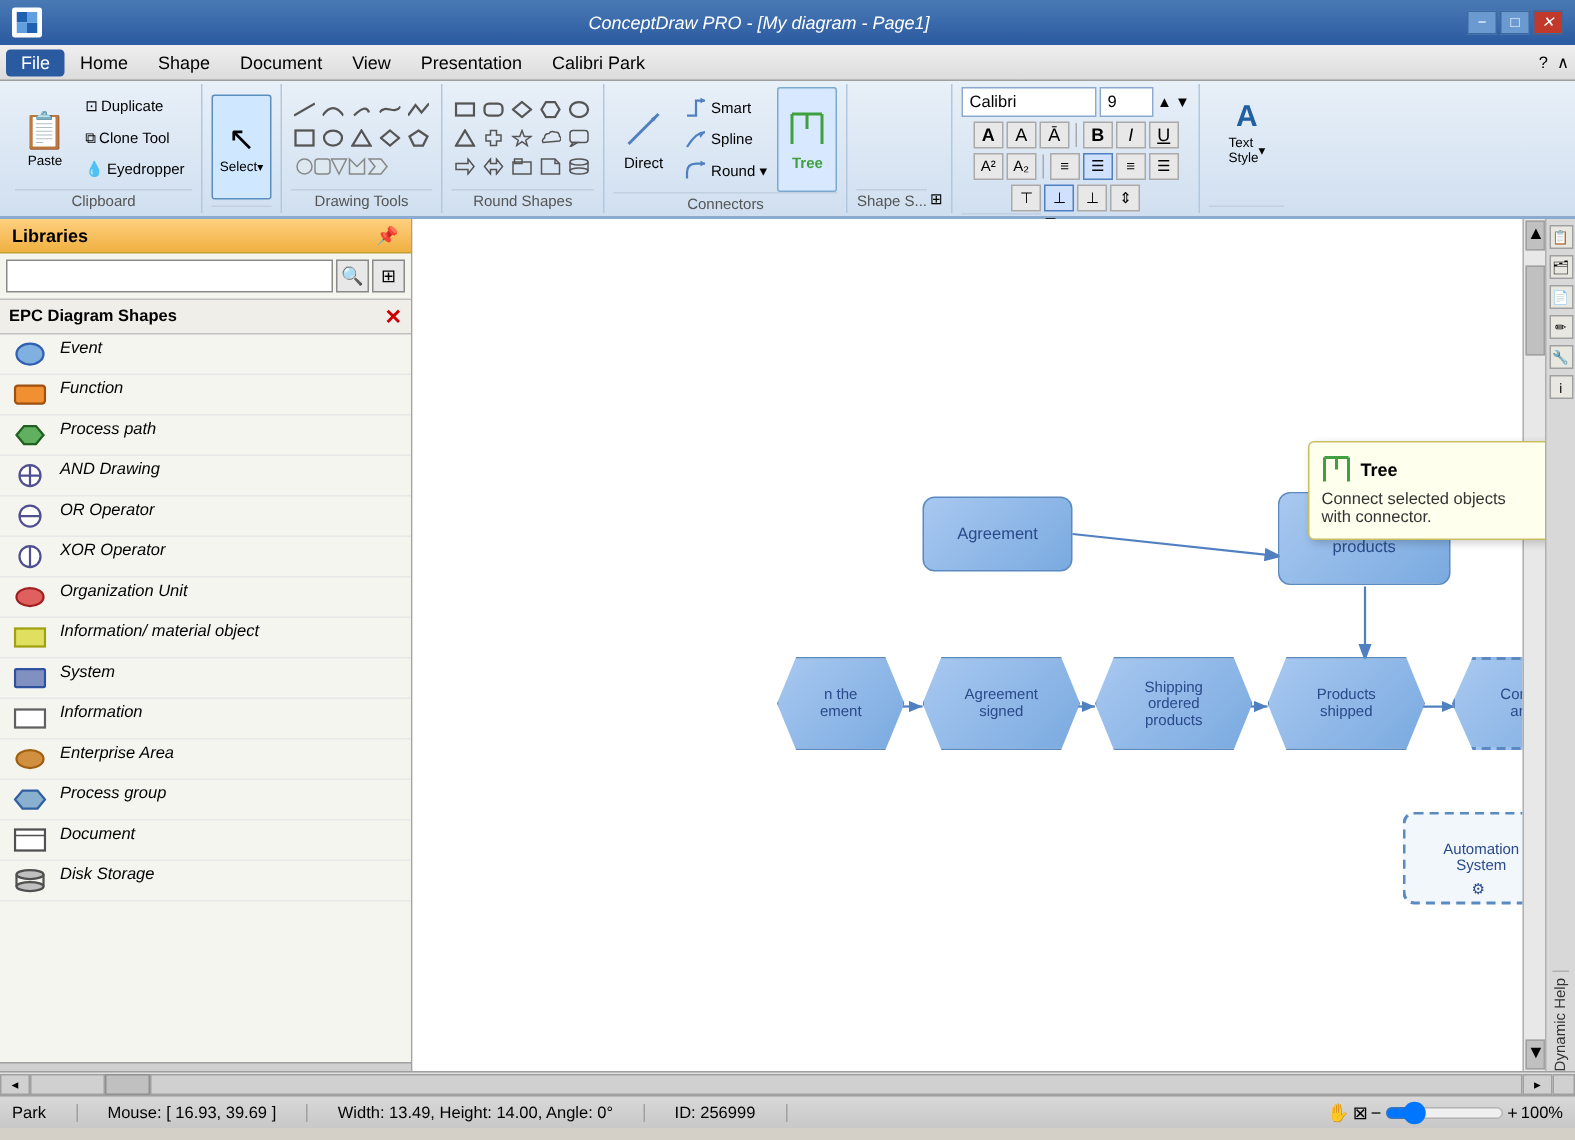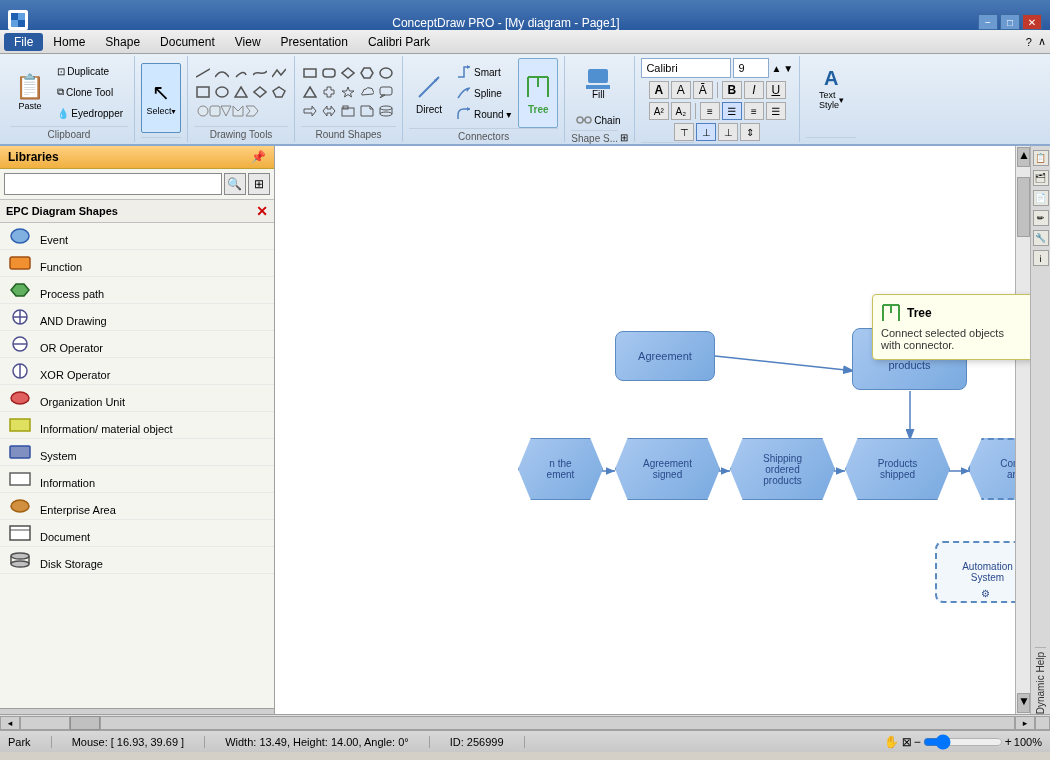--- a/index.html
+++ b/index.html
@@ -1,22 +1,22 @@
 <!DOCTYPE html>
 <html><head>
   <meta charset="utf-8">
   <style>
     * { box-sizing: border-box; margin: 0; padding: 0; font-family: 'Segoe UI', Arial, sans-serif; }
     body { width: 1050px; height: 760px; overflow: hidden; background: #d4d0c8; font-size: 12px; }
 
     
     #title-bar {
       height: 30px; background: linear-gradient(to bottom, #4a7ab5, #2a5a9f);
-      display: flex; align-items: flex-end; justify-content: space-between;
-      padding: 0 8px; color: white; font-size: 12px;
+      display: flex; align-items: center; justify-content: space-between;
+      padding: 0 8px; color: white; font-size: 12px; font-style: italic;
     }
     #title-bar .title { flex: 1; text-align: center; font-size: 12px; }
     #title-bar .win-controls { display: flex; gap: 2px; }
     #title-bar .win-btn {
       width: 20px; height: 16px; background: #6a9ad0; border: 1px solid #3a6aa0;
       color: white; font-size: 10px; display: flex; align-items: center; justify-content: center;
       cursor: pointer;
     }
     #title-bar .win-btn.close { background: #c0392b; }
     #title-bar .logo { width: 20px; height: 20px; background: #fff; border-radius: 2px; margin-right: 6px; display: flex; align-items: center; justify-content: center; }
@@ -95,22 +95,22 @@
       display: flex; align-items: center; justify-content: center; cursor: pointer; font-size: 12px;
     }
     #library-panel {
       background: #f0eee8; padding: 3px 6px; font-size: 11px; font-weight: bold;
       display: flex; align-items: center; justify-content: space-between;
       border-bottom: 1px solid #c0c0c0;
     }
     .close-x { cursor: pointer; color: #c00; font-weight: bold; font-size: 14px; }
     #shape-list { flex: 1; overflow-y: auto; }
     .shape-item {
-      display: flex; align-items: flex-end; gap: 8px; padding: 3px 8px;
-      font-size: 11px; cursor: pointer; border-bottom: 1px solid #e8e8e8;
+      display: flex; align-items: flex-start; gap: 8px; padding: 3px 8px;
+      font-size: 11px; cursor: pointer; border-bottom: 1px solid #e8e8e8; font-style: italic;
     }
     .shape-icon { width: 24px; height: 20px; display: flex; align-items: center; justify-content: center; flex-shrink: 0; }
 
     
     #canvas-area { flex: 1; background: white; position: relative; overflow: hidden; }
     #canvas { width: 100%; height: 100%; position: relative; }
 
     
     #status-bar {
       height: 22px; background: linear-gradient(to bottom, #d8d8d8, #c8c8c8);
@@ -445,39 +445,20 @@
                 <line x1="25" y1="5" x2="25" y2="25" stroke="#40a040" stroke-width="2"></line>
               </svg>
           </div>
           <div style="font-size:10px;color:#40a040;font-weight:bold;">Tree</div>
         </div>
       </div>
       <div class="ribbon-group-label">Connectors</div>
     </div>
 
     <div class="ribbon-group">
-      <div class="ribbon-group-content">
-        <div style="display:flex;flex-direction:column;align-items:center;gap:2px;">
-          <div class="ribbon-btn" style="height:50px;">
-            <svg width="24" height="22">
-                <rect x="2" y="2" width="20" height="14" fill="#5090d0" rx="2"></rect>
-                <rect x="0" y="18" width="24" height="4" fill="#5090d0"></rect>
-              </svg>
-            <span style="font-size:10px;">Fill</span>
-          </div>
-          <div class="ribbon-btn-small">
-            <svg width="16" height="12">
-                <circle cx="4" cy="6" r="3" stroke="#888" stroke-width="1.5" fill="none"></circle>
-                <circle cx="12" cy="6" r="3" stroke="#888" stroke-width="1.5" fill="none"></circle>
-                <line x1="7" y1="6" x2="9" y2="6" stroke="#888" stroke-width="1.5"></line>
-              </svg>
-            <span>Chain</span>
-          </div>
-        </div>
-      </div>
       <div style="display:flex;align-items:center;gap:2px;margin-top:auto;">
         <div class="ribbon-group-label">Shape S...</div>
         <span style="font-size:10px;cursor:pointer;">⊞</span>
       </div>
     </div>
 
     <div class="ribbon-group">
       <div class="ribbon-group-content" style="flex-direction:column;gap:2px;">
         <div class="text-format-row">
           <input type="text" class="font-box" value="Calibri" style="">
@@ -643,20 +624,28 @@
 
       <div class="shape-item">
         <div class="shape-icon">
             <svg width="22" height="18">
               <ellipse cx="11" cy="9" rx="9" ry="6" stroke="#a06010" stroke-width="1.5" fill="#d09040"></ellipse>
             </svg>
           </div>
         <span>Enterprise Area</span>
       </div>
 
+      <div class="shape-item">
+        <div class="shape-icon">
+            <svg width="22" height="18">
+              <polygon points="1,9 6,3 16,3 21,9 16,15 6,15" stroke="#3060a0" stroke-width="1.5" fill="#8ab0d0"></polygon>
+            </svg>
+          </div>
+        <span>Process group</span>
+      </div>
 
       <div class="shape-item">
         <div class="shape-icon">
             <svg width="22" height="18">
               <rect x="1" y="2" width="20" height="14" stroke="#505050" stroke-width="1.5" fill="white"></rect>
               <line x1="1" y1="6" x2="21" y2="6" stroke="#505050" stroke-width="1"></line>
             </svg>
           </div>
         <span>Document</span>
       </div>

